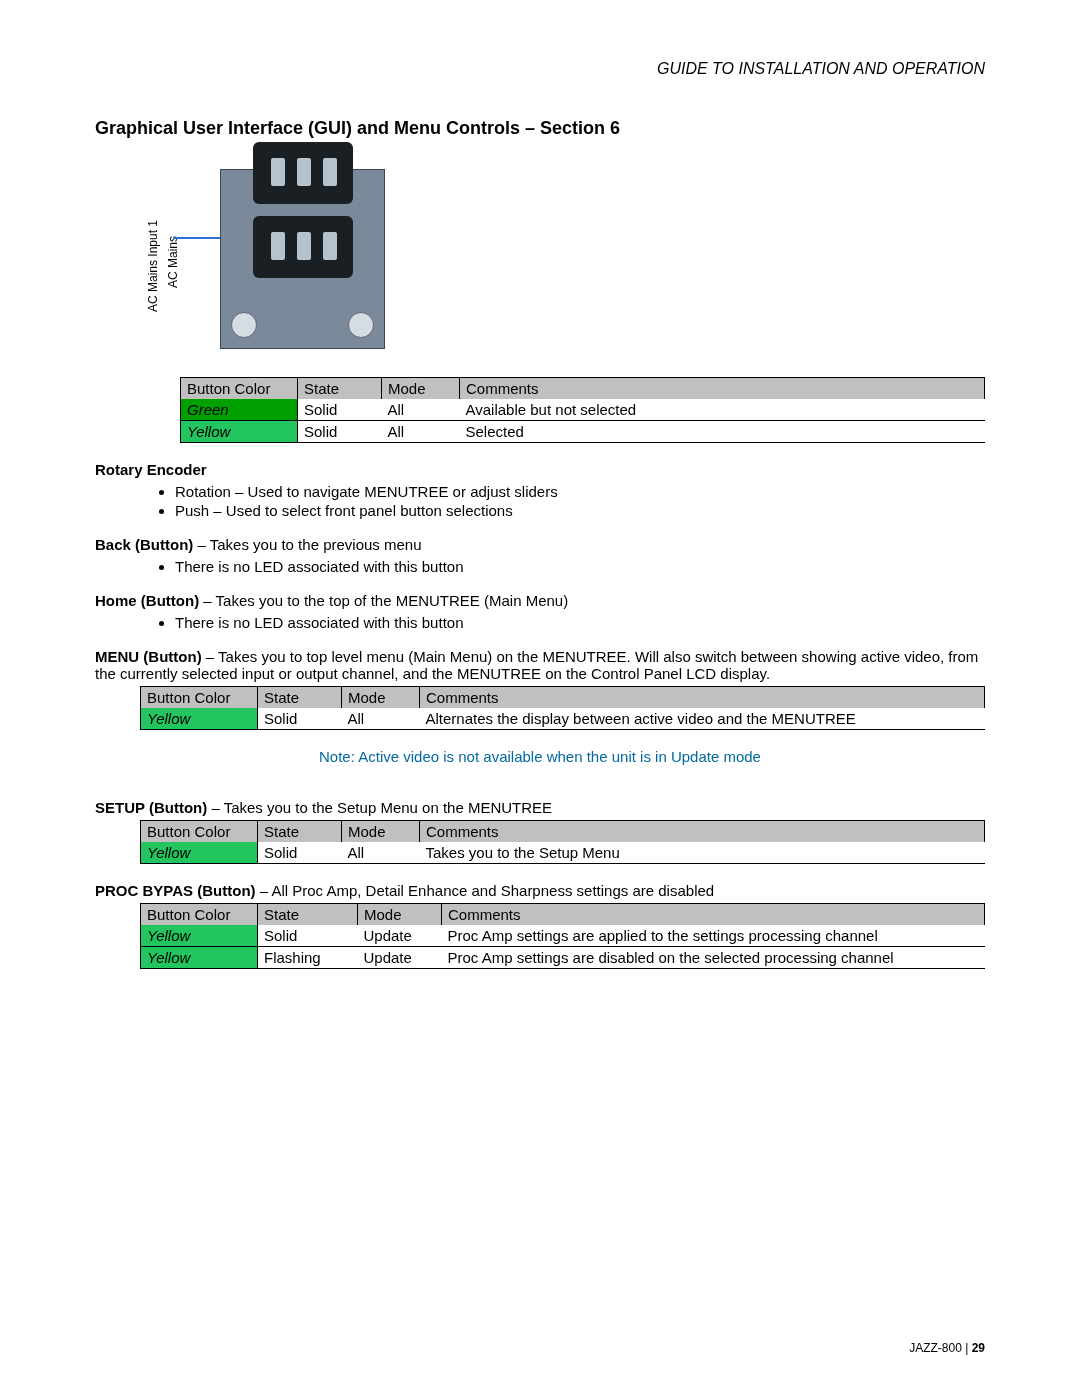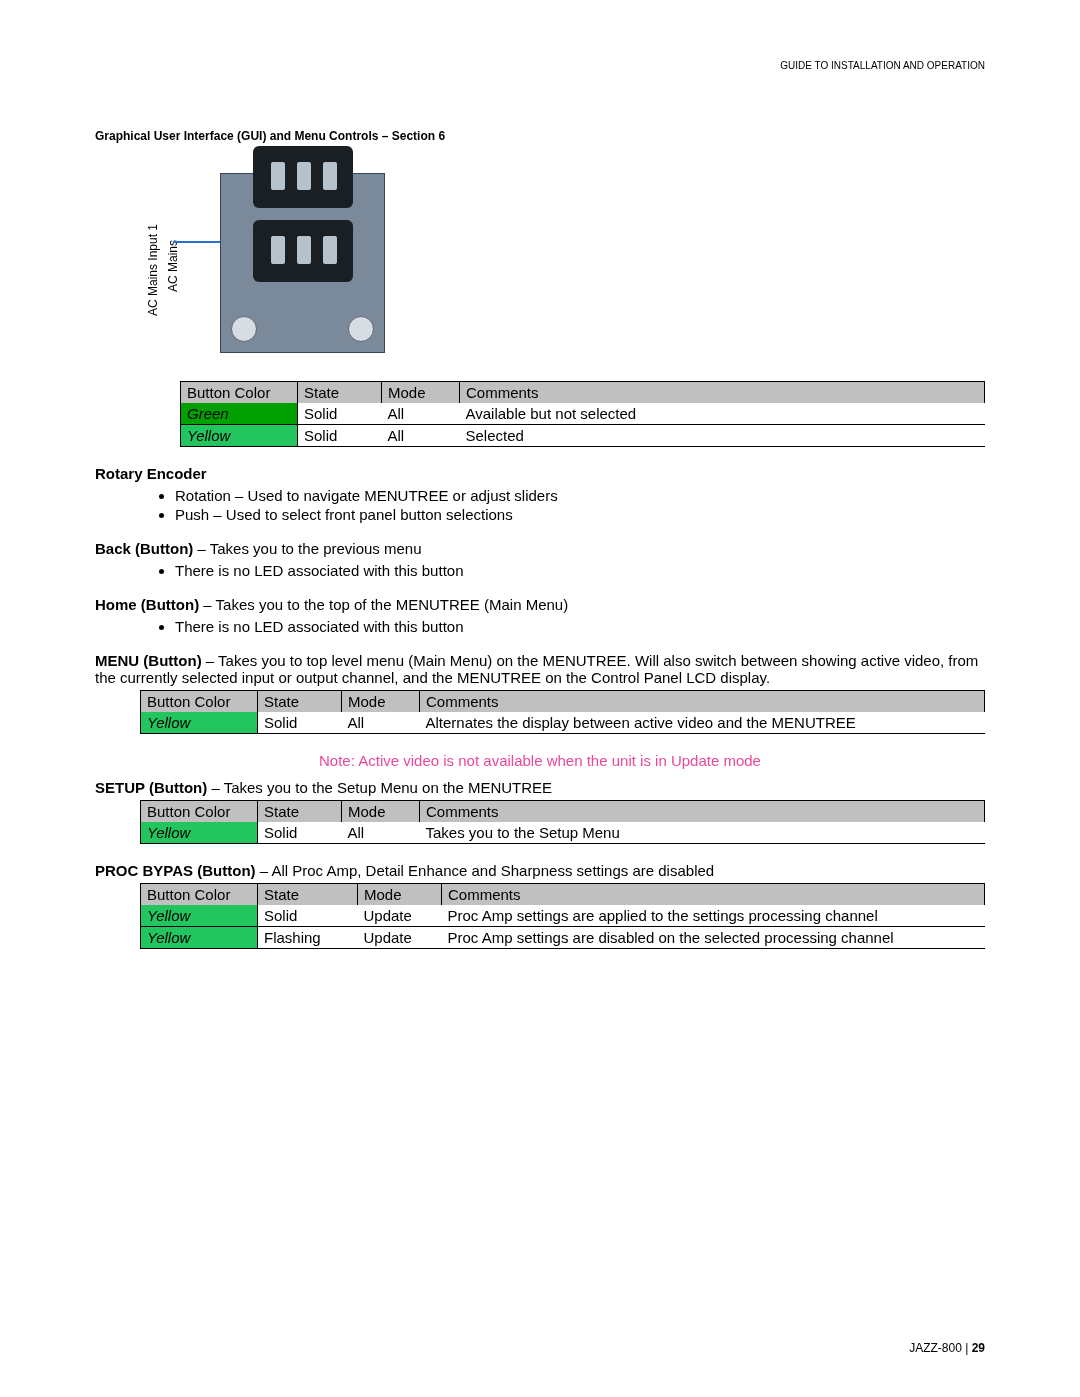--- a/index.html
+++ b/index.html
@@ -8,25 +8,26 @@
     font-size: 15px;
     color: #000;
     background: #fff;
     width: 1080px;
     height: 1397px;
     position: relative;
     padding: 60px 95px 40px 95px;
   }
   .header-line {
     text-align: right;
-    font-size: 10px;
-    margin-bottom: 58px;
+    font-style: italic;
+    font-size: 16px;
+    margin-bottom: 40px;
   }
   h1 {
-    font-size: 12px;
+    font-size: 18px;
     font-weight: bold;
     margin-bottom: 30px;
   }
   .intro-block {
     display: flex;
     margin-bottom: 28px;
     align-items: flex-start;
   }
   .intro-text { width: 310px; padding-right: 20px; }
   .intro-text .bold { font-weight: bold; }
@@ -129,22 +130,22 @@
   }
   .c-green { background: #00a000; }
   .c-yellow { background: #22c55e; }
 
   .section-label { font-weight: bold; }
   .para { margin: 4px 0 4px 0; }
   ul.bul { list-style: disc; margin: 2px 0 16px 80px; }
   ul.bul li { padding: 1px 0; }
   .note {
     text-align: center;
-    color: #ec4899;
-    margin: 10px 0 10px 0;
+    color: #0369a1;
+    margin: 10px 0 34px 0;
   }
   .footer {
     position: absolute;
     bottom: 42px;
     right: 95px;
     font-size: 12px;
   }
   .footer .page { font-weight: bold; }
 
   .col-color { width: 117px; }

